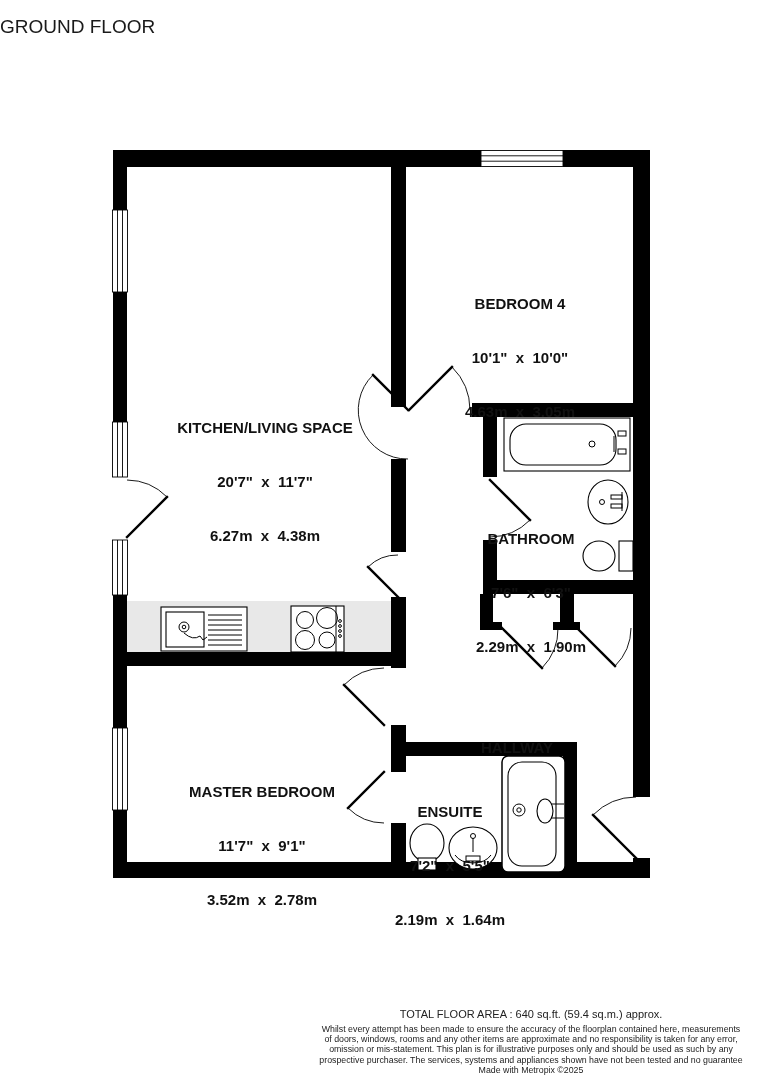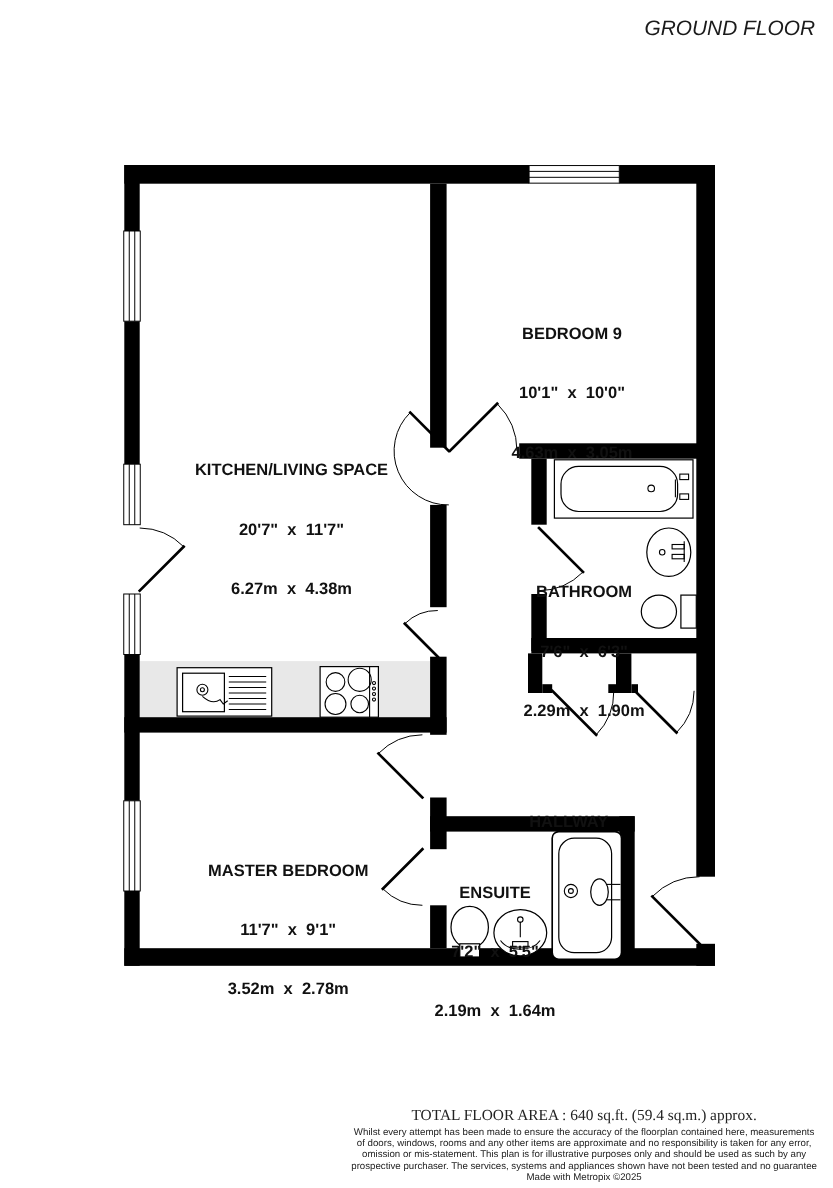--- a/index.html
+++ b/index.html
@@ -1,33 +1,33 @@
 <!DOCTYPE html>
 <html style="--wall: #000000; --counter: #e8e8e8;"><head>
 <meta charset="utf-8">
 <style>
   html,body{margin:0;padding:0;background:#fff;}
   #canvas{position:relative;width:757px;height:1080px;background:#fff;overflow:hidden;
           font-family:"Liberation Sans", sans-serif;}
-  .title-block{position:absolute;top:16px;left:0;width:741px;text-align:right;color:#1a1a1a;font-style:italic;}
+  .title-block{position:absolute;top:16px;left:0;width:741px;text-align:left;color:#1a1a1a;}
   .title-line{font-size:19px;line-height:21px;white-space:pre;}
   #plan-svg{position:absolute;left:0;top:0;}
   .wall{fill:var(--wall,#000);}
   .win{fill:#fff;stroke:#000;stroke-width:0.9;}
   .winline{stroke:#000;stroke-width:0.9;}
   .leaf{stroke:#000;stroke-width:2.4;stroke-linecap:square;}
   .arc{fill:none;stroke:#000;stroke-width:0.9;}
   .fx{fill:#fff;stroke:#000;stroke-width:1.5;}
   .fx-thin{fill:#fff;stroke:#000;stroke-width:1.1;}
   .fx-line{stroke:#000;stroke-width:1;fill:none;}
   .counter{fill:var(--counter,#e8e8e8);}
   .room-label{position:absolute;transform:translateX(-50%);text-align:center;
               font-weight:bold;font-size:15px;line-height:18px;color:#111;white-space:pre;}
   .footer{position:absolute;top:1008px;left:311px;width:440px;text-align:center;color:#222;}
-  .footer-total{font-size:14px;line-height:13px;margin-bottom:3px;font-family:Liberation Serif, serif;}
+  .footer-total{font-size:11px;line-height:13px;margin-bottom:3px;}
   .footer-small{font-size:8.8px;line-height:10.2px;}
 </style>
 </head>
 <body>
 
 <div id="canvas" style="background: rgb(255, 255, 255);">
 
   <div class="title-block">
     <div class="title-line">GROUND FLOOR</div>
   </div>
@@ -215,21 +215,21 @@
         <circle class="fx-line" cx="519" cy="810" r="6"></circle>
         <circle class="fx-line" cx="519" cy="810" r="2.2"></circle>
         <ellipse class="fx-thin" cx="545" cy="811" rx="8" ry="12"></ellipse>
         <line class="fx-line" x1="551" y1="804" x2="564" y2="804"></line>
         <line class="fx-line" x1="551" y1="818" x2="564" y2="818"></line>
       </g>
     </g>
   </svg>
 
   <div class="room-label" style="left:520px;top:259px;">
-    <span style="display:block">BEDROOM 9</span>
+    <span style="display:block">BEDROOM 4</span>
     <span style="display:block">10'1"  x  10'0"</span>
     <span style="display:block">4.63m  x  3.05m</span>
   </div>
 
   <div class="room-label" style="left:265px;top:383px;">
     <span style="display:block">KITCHEN/LIVING SPACE</span>
     <span style="display:block">20'7"  x  11'7"</span>
     <span style="display:block">6.27m  x  4.38m</span>
   </div>
 

